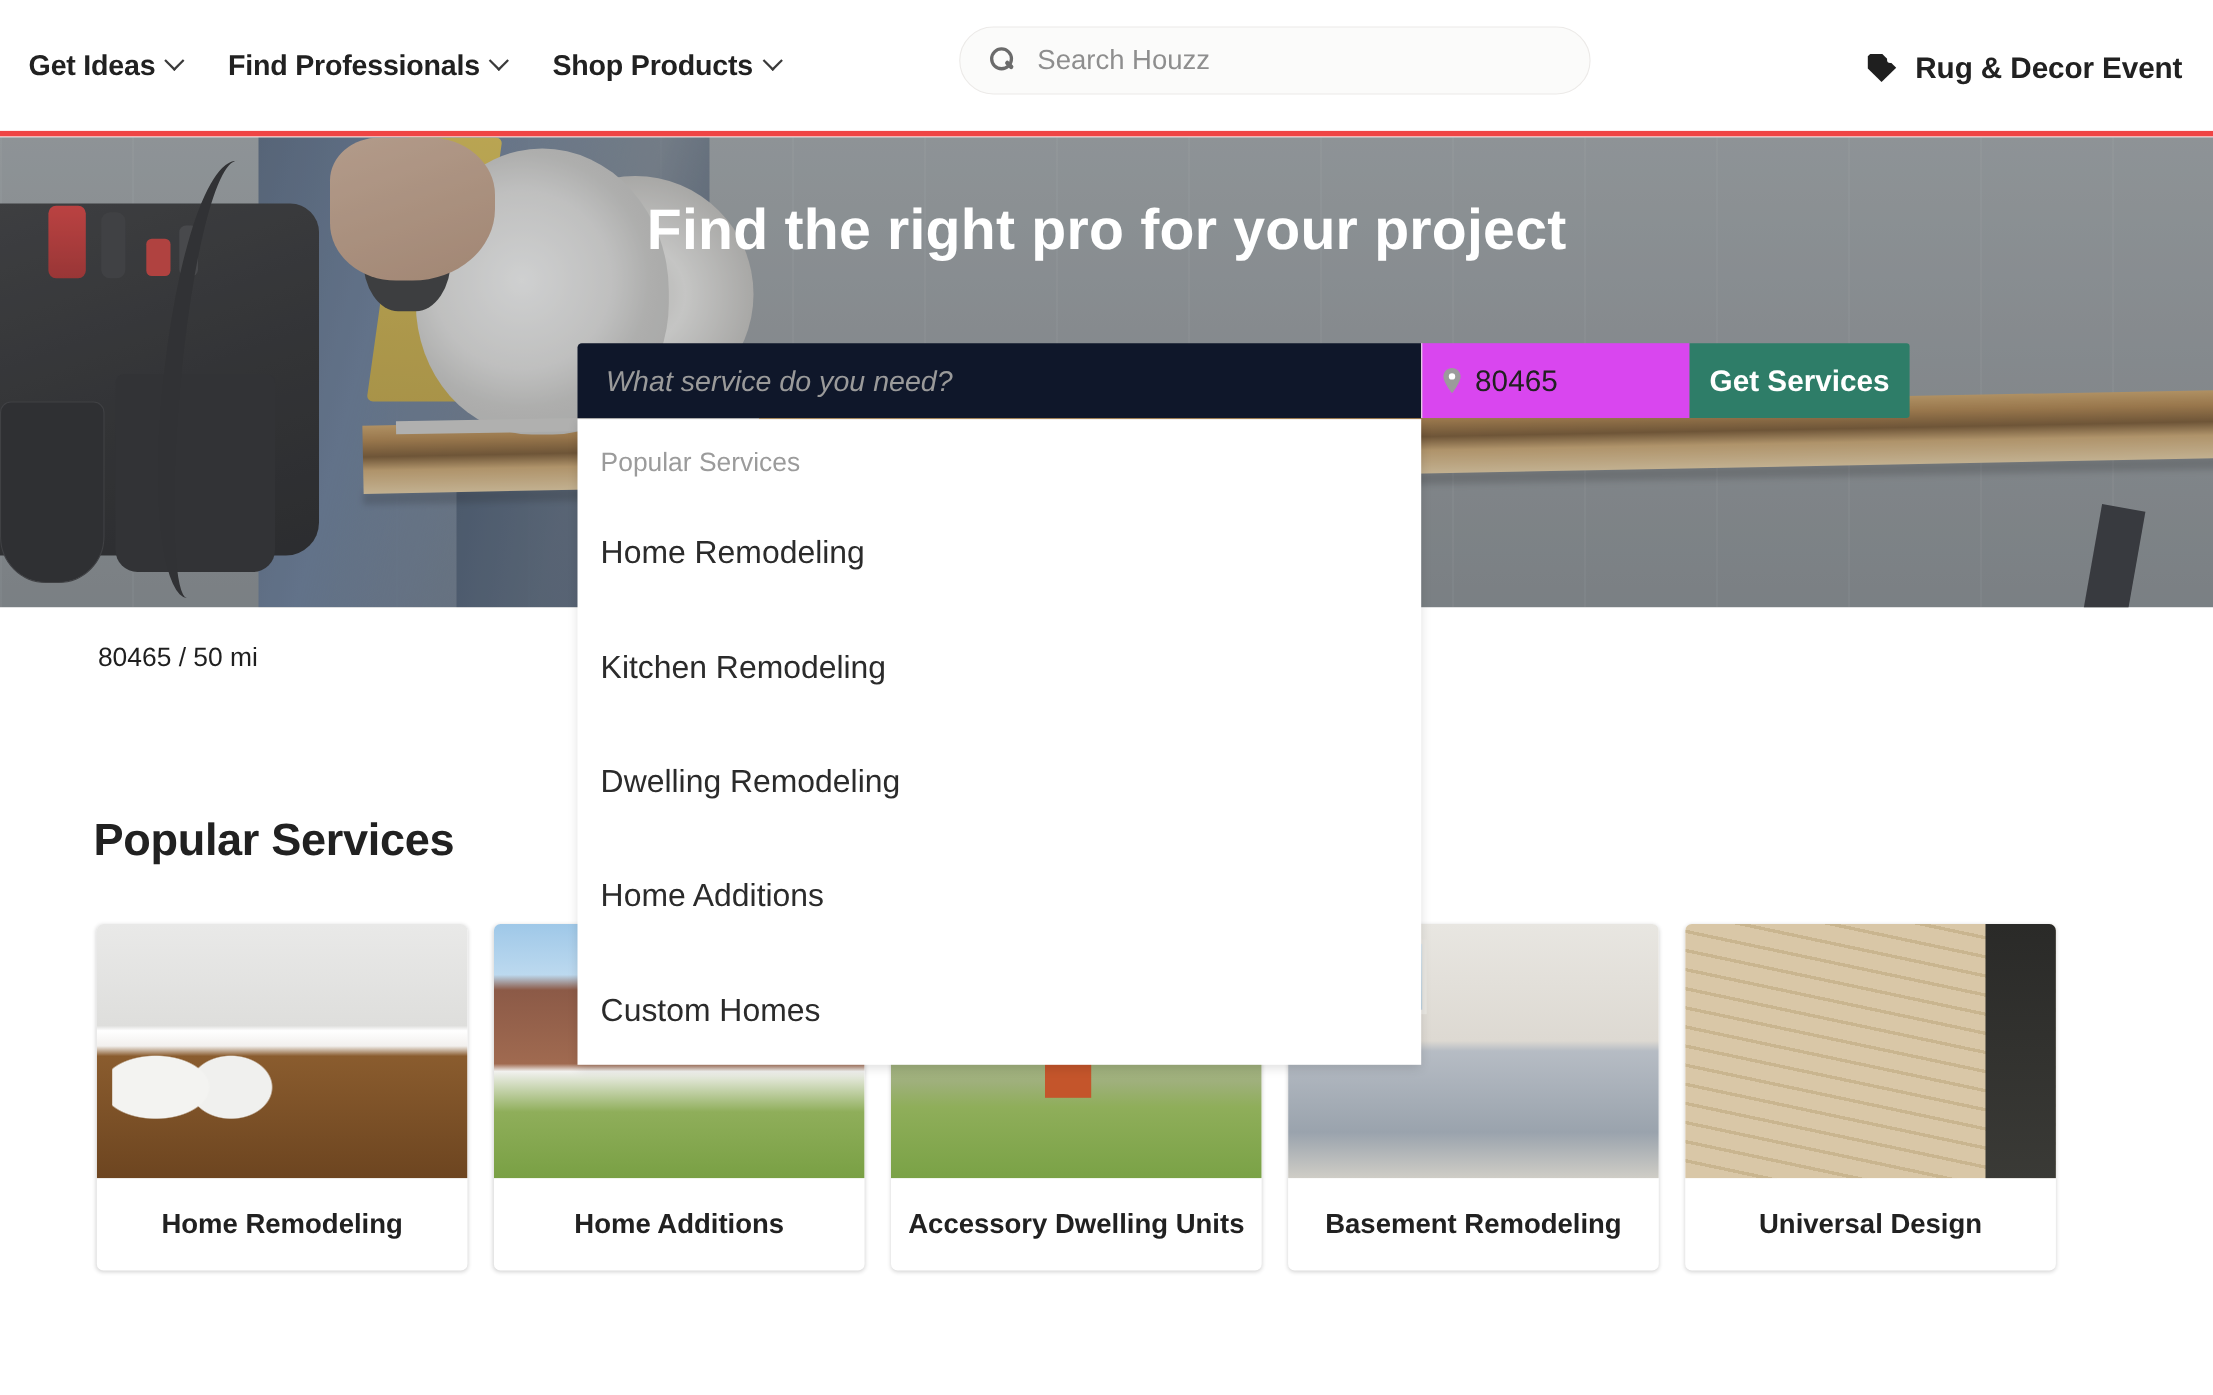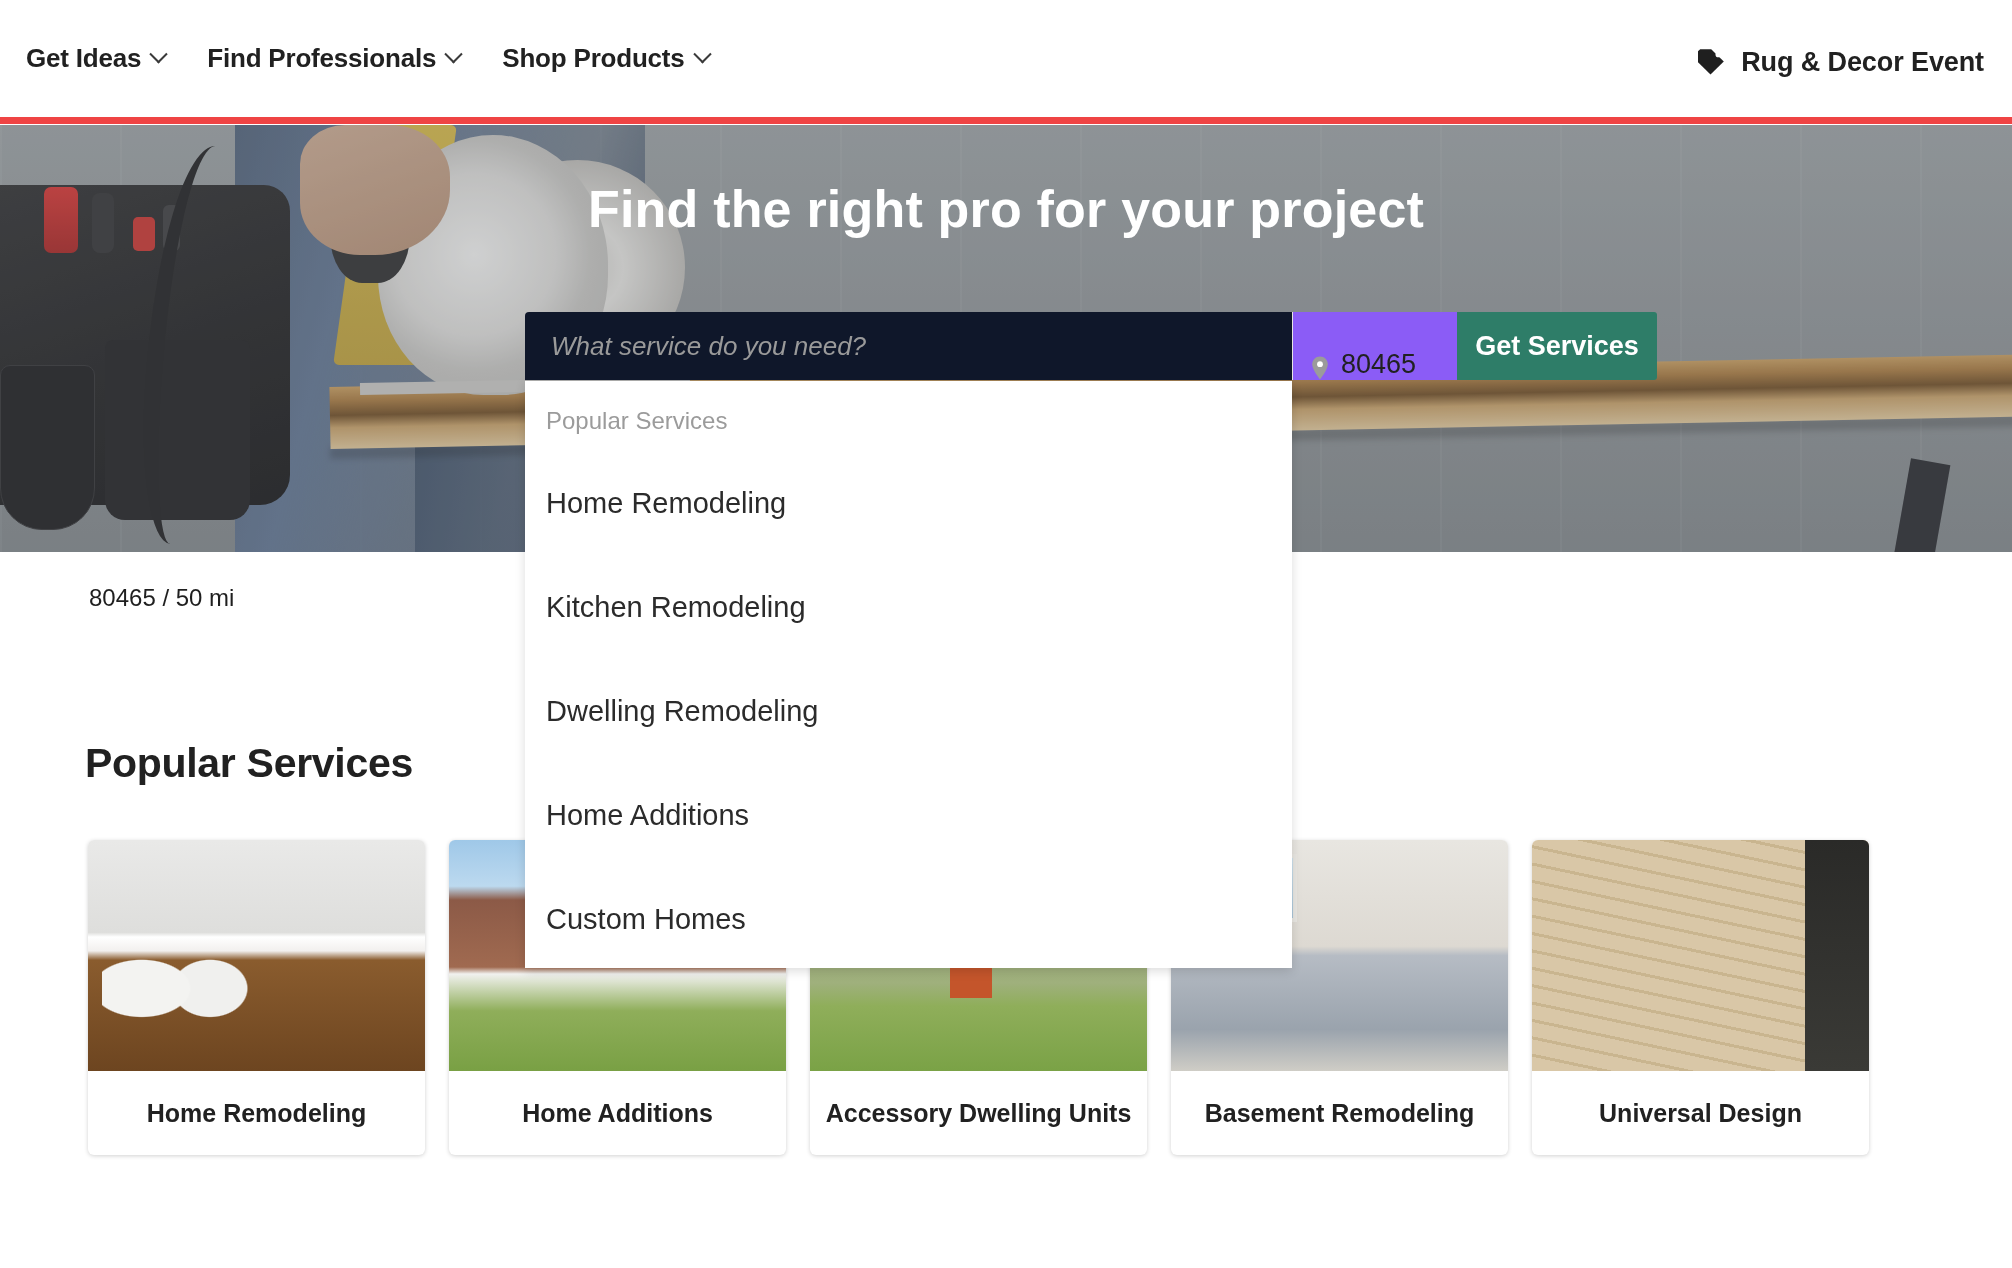--- a/index.html
+++ b/index.html
@@ -9,21 +9,21 @@
     background: #ffffff;
     font-family: "Liberation Sans", sans-serif;
     overflow: hidden;
   }
 
   
   .header {
     position: absolute; top: 0; left: 0;
     width: 2012px; height: 124px;
     background: #ffffff;
-    border-bottom: 7px solid #ef4444;
+    border-bottom: 5px solid #ef4444;
     display: flex; align-items: center;
   }
   .nav {
     display: flex; align-items: center;
     margin-left: 26px;
     gap: 0px;
   }
   .nav-item {
     display: flex; align-items: center;
     font-size: 26px; font-weight: bold; color: #212121;
@@ -244,24 +244,24 @@
     width: 767px; height: 68px;
     background: #0f172a;
     border-radius: 4px 0 0 0;
     display: flex; align-items: center;
     padding-left: 26px;
     cursor: text;
     font-style: italic;
   }
   .svc-ph { font-size: 26px; color: #9a9a9a; }
   .zip-field {
-    width: 165px; height: 68px;
-    background: #8b5cf6;
+    width: 244px; height: 68px;
+    background: #d946ef;
     border-left: 1px solid #e6e4e2;
-    display: flex; align-items: flex-end;
+    display: flex; align-items: center;
     padding-left: 18px;
     cursor: text;
   }
   .pin-icon { width: 18px; height: 24px; margin-right: 12px; flex: 0 0 auto; }
   .zip-val { font-size: 27px; color: #212121; }
   .go-btn {
     width: 200px; height: 68px;
     background: #2e7d68;
     color: #fff;
     font-size: 27px; font-weight: bold;
@@ -381,20 +381,24 @@
     <div class="nav-item">
       <span>Find Professionals</span>
       <span class="caret"></span>
     </div>
     <div class="nav-item">
       <span>Shop Products</span>
       <span class="caret"></span>
     </div>
   </div>
 
+  <div class="searchbox">
+    <span class="search-glyph"></span>
+    <span class="search-ph">Search Houzz</span>
+  </div>
 
   <div class="promo">
     <svg class="tag-icon" viewBox="0 0 30 28">
       <path d="M1 3.2 L1 14.2 L13.5 26.6 L26.8 13.6 L14.2 1.2 L3.2 1.2 Z" fill="#1f1f1f"></path>
       <circle cx="21.4" cy="6.4" r="2.9" fill="#ffffff"></circle>
     </svg>
     <span class="promo-label">Rug &amp; Decor Event</span>
   </div>
 </div>
 

